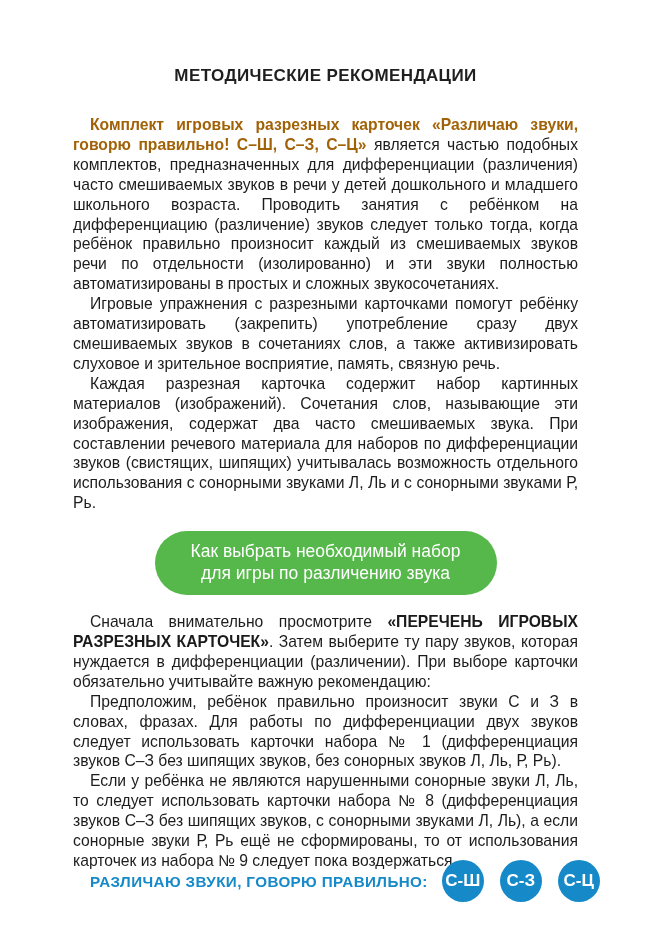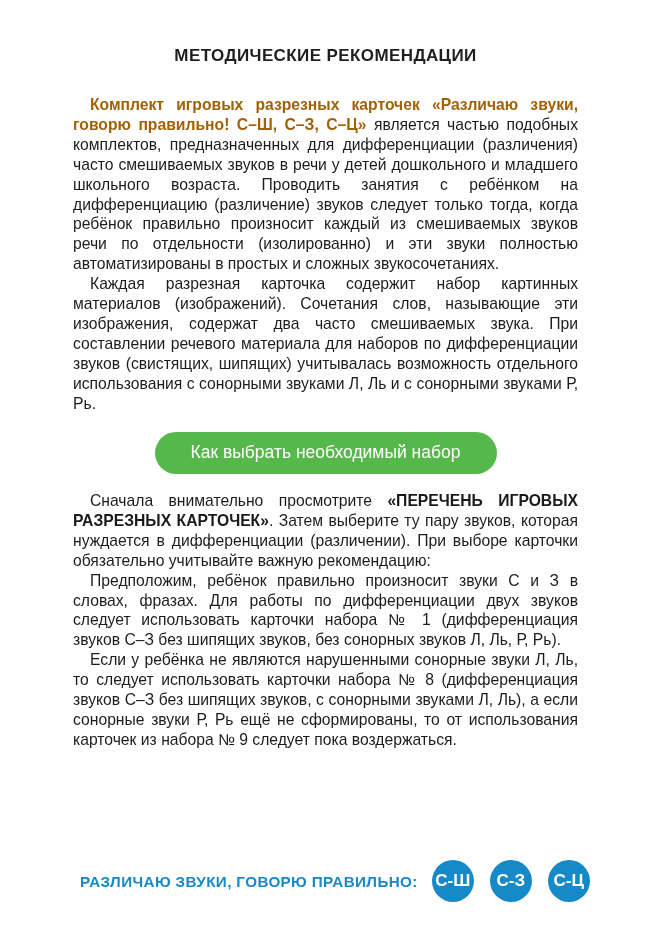--- a/index.html
+++ b/index.html
@@ -5,21 +5,21 @@
   html, body { margin: 0; padding: 0; }
   body {
     width: 650px;
     height: 928px;
     background: #ffffff;
     font-family: "Liberation Sans", sans-serif;
     color: #1c1c1c;
     position: relative;
     overflow: hidden;
   }
-  .page { padding: 46px 72px 0 73px; }
+  .page { padding: 66px 72px 0 73px; }
   .title {
     font-size: 17px;
     font-weight: bold;
     text-align: center;
     letter-spacing: 0.4px;
     color: #1f1f1f;
     margin: 0 0 29px 0;
   }
   .para {
     margin: 0;
@@ -45,21 +45,21 @@
     line-height: 21.5px;
     text-align: center;
     width: 342px;
     margin: 18px auto 17px auto;
     padding: 10px 8px 11px 8px;
     border-radius: 32px;
     box-sizing: border-box;
   }
   .footer {
     position: absolute;
-    left: 80px;
+    left: 90px;
     bottom: 26px;
     display: flex;
     align-items: center;
   }
   .footer-label {
     color: #1689c8;
     font-weight: bold;
     font-size: 15.2px;
     letter-spacing: 0.4px;
     margin-right: 14px;
@@ -83,25 +83,27 @@
 </style>
 </head>
 <body>
 
 <main class="page">
 
   <h1 class="title">МЕТОДИЧЕСКИЕ РЕКОМЕНДАЦИИ</h1>
 
   <p class="para"><span class="lead-green">Комплект игровых разрезных карточек «Различаю звуки, говорю правильно! С–Ш, С–З, С–Ц»</span><span> является частью подобных комплектов, предназначенных для дифференциации (различения) часто смешиваемых звуков в речи у детей дошкольного и младшего школьного возраста. Проводить занятия с ребёнком на дифференциацию (различение) звуков следует только тогда, когда ребёнок правильно произносит каждый из смешиваемых звуков речи по отдельности (изолированно) и эти звуки полностью автоматизированы в простых и сложных звукосочетаниях.</span></p>
 
+  <p class="para">Игровые упражнения с разрезными карточками помогут ребёнку автоматизировать (закрепить) употребление сразу двух смешиваемых звуков в сочетаниях слов, а также активизировать слуховое и зрительное восприятие, память, связную речь.</p>
 
   <p class="para">Каждая разрезная карточка содержит набор картинных материалов (изображений). Сочетания слов, называющие эти изображения, содержат два часто смешиваемых звука. При составлении речевого материала для наборов по дифференциации звуков (свистящих, шипящих) учитывалась возможность отдельного использования с сонорными звуками Л, Ль и с сонорными звуками Р, Рь.</p>
 
   <div class="callout">
     <div>Как выбрать необходимый набор</div>
+    <div>для игры по различению звука</div>
   </div>
 
   <p class="para"><span>Сначала внимательно просмотрите </span><strong>«ПЕРЕЧЕНЬ ИГРОВЫХ РАЗРЕЗНЫХ КАРТОЧЕК»</strong><span>. Затем выберите ту пару звуков, которая нуждается в дифференциации (различении). При выборе карточки обязательно учитывайте важную рекомендацию:</span></p>
 
 
   <p class="para">Предположим, ребёнок правильно произносит звуки С и З в словах, фразах. Для работы по дифференциации двух звуков следует использовать карточки набора № 1 (дифференциация звуков С–З без шипящих звуков, без сонорных звуков Л, Ль, Р, Рь).</p>
 
   <p class="para">Если у ребёнка не являются нарушенными сонорные звуки Л, Ль, то следует использовать карточки набора № 8 (дифференциация звуков С–З без шипящих звуков, с сонорными звуками Л, Ль), а если сонорные звуки Р, Рь ещё не сформированы, то от использования карточек из набора № 9 следует пока воздержаться.</p>
 
 </main>

